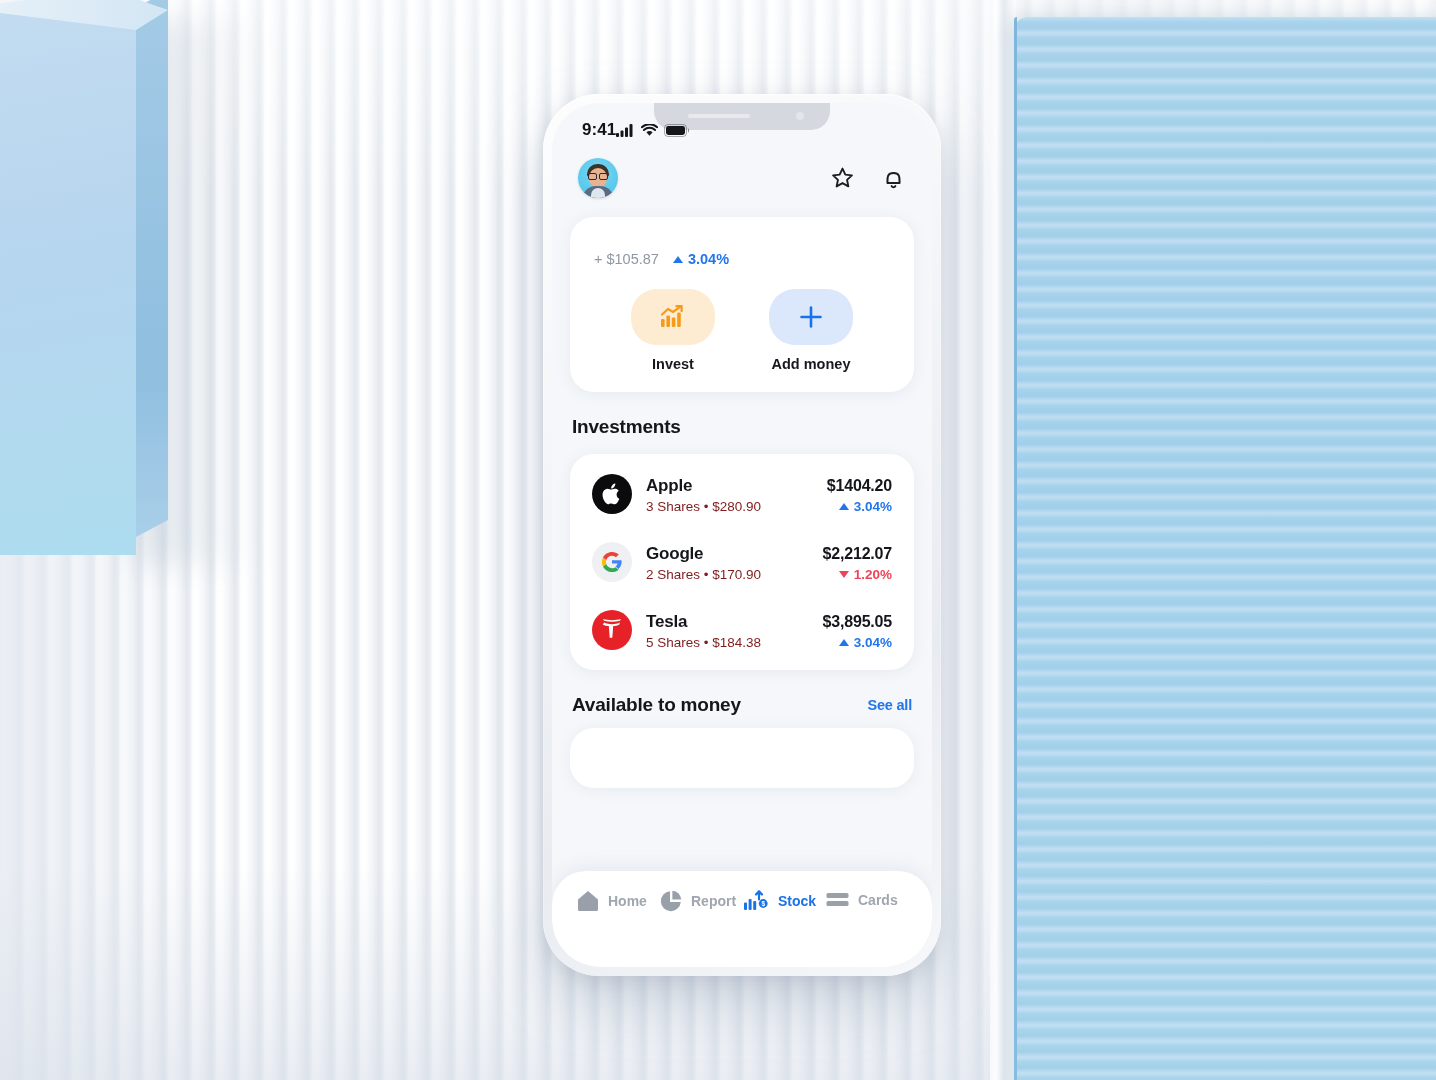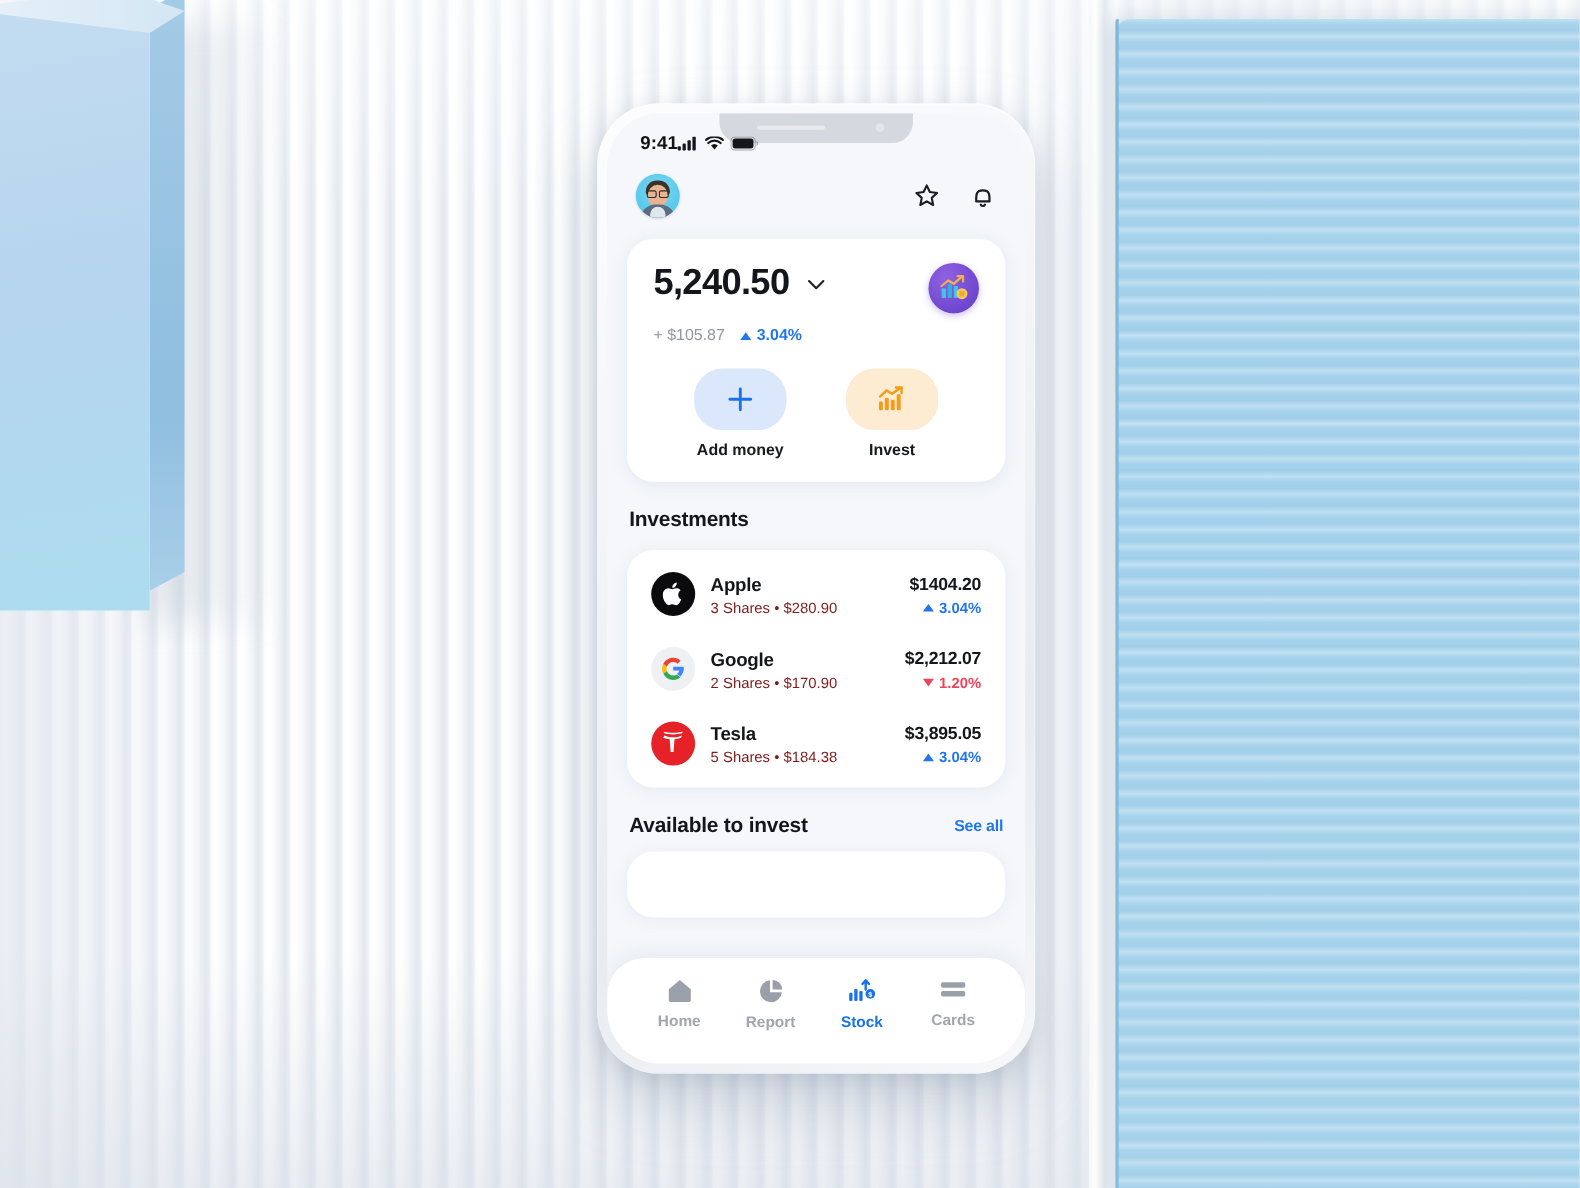--- a/index.html
+++ b/index.html
@@ -224,21 +224,21 @@
      box-shadow:0 2px 14px rgba(150,165,185,.14); }
 
   
   .tabbar{
     position:absolute; left:0; right:0; bottom:0; height:96px;
     background:#fff; border-radius:34px 34px 48px 48px;
     box-shadow:0 -4px 18px rgba(150,165,185,.16);
     display:flex; align-items:flex-start; padding:18px 24px 0 24px;
     z-index:30;
   }
-  .tab{ flex:1; display:flex; flex-direction:column; align-items:center; gap:8px; cursor:pointer; }
+  .tab{ flex:1; display:flex; flex-direction:row; align-items:center; gap:8px; cursor:pointer; }
   .tab-label{ font-size:14px; font-weight:600; color:#a0a6b0; }
   .tab.active .tab-label{ color:#1a72ea; }
 </style>
 </head>
 <body>
 
 <div id="scene">
   <div class="wall"></div>
   <div class="wall-shade"></div>
   <div class="wall-vshade"></div>
@@ -297,72 +297,53 @@
         <path d="M12 2.6 l2.85 6.0 6.55.78 -4.85 4.5 1.3 6.5 -5.85-3.3 -5.85 3.3 1.3-6.5 -4.85-4.5 6.55-.78z" fill="none" stroke="#1b1d23" stroke-width="1.9" stroke-linejoin="round"></path>
       </svg>
       <svg width="25" height="25" viewBox="0 0 24 24">
         <path d="M6.2 16.4 c0-5.2 -.6-9.6 5.8-9.6 s5.8 4.4 5.8 9.6z" fill="none" stroke="#1b1d23" stroke-width="1.9" stroke-linejoin="round"></path>
         <path d="M10.2 19.3 a2 2 0 0 0 3.6 0" fill="none" stroke="#1b1d23" stroke-width="1.9" stroke-linecap="round"></path>
       </svg>
     </div>
   </div>
 
   <div class="card balance-card">
-    <div class="bal-top">
-      <div class="bal-amount-row">
-        <div class="bal-amount">5,240.50</div>
-        <svg class="chev" width="16" height="10" viewBox="0 0 16 10">
-          <path d="M1.5 1.5 L8 8 L14.5 1.5" fill="none" stroke="#20242b" stroke-width="2" stroke-linecap="round" stroke-linejoin="round"></path>
-        </svg>
-      </div>
-      <div class="badge">
-        <svg width="28" height="26" viewBox="0 0 28 26">
-          <rect x="3" y="13" width="4" height="9" rx="1" fill="#3fc4e8"></rect>
-          <rect x="8.5" y="9" width="4" height="13" rx="1" fill="#2fb0dd"></rect>
-          <rect x="14" y="11" width="4" height="11" rx="1" fill="#3fc4e8"></rect>
-          <path d="M3 11 L9 6 L14 9 L22 2" fill="none" stroke="#f3b14a" stroke-width="2" stroke-linecap="round" stroke-linejoin="round"></path>
-          <path d="M17.5 2 H22.5 V7" fill="none" stroke="#f3b14a" stroke-width="2" stroke-linecap="round" stroke-linejoin="round"></path>
-          <circle cx="21.5" cy="18" r="5" fill="#f7c758"></circle>
-          <circle cx="21.5" cy="18" r="2.6" fill="#e9ad35"></circle>
-        </svg>
-      </div>
-    </div>
     <div class="bal-sub">
       <div class="bal-delta">+ $105.87</div>
       <div class="bal-pct up">
         <span class="tri tri-up"></span>
         <span>3.04%</span>
       </div>
     </div>
 
     <div class="actions">
-
-      <div class="action">
-        <div class="action-pill pill-blue">
-          <svg width="26" height="26" viewBox="0 0 26 26">
-            <path d="M13 3.5 V22.5 M3.5 13 H22.5" stroke="#1a72ea" stroke-width="2.6" stroke-linecap="round"></path>
-          </svg>
-        </div>
-        <div class="action-label">Add money</div>
-      </div>
 
       <div class="action">
         <div class="action-pill pill-orange">
           <svg width="28" height="26" viewBox="0 0 28 26">
             <rect x="2" y="15" width="3.6" height="8" rx="1.2" fill="#f59b18"></rect>
             <rect x="7.4" y="11.5" width="3.6" height="11.5" rx="1.2" fill="#f59b18"></rect>
             <rect x="12.8" y="13.5" width="3.6" height="9.5" rx="1.2" fill="#f59b18"></rect>
             <rect x="18.2" y="8.5" width="3.6" height="14.5" rx="1.2" fill="#f59b18"></rect>
             <path d="M3 10.5 L9 5 L14 8 L22 2.2" fill="none" stroke="#f59b18" stroke-width="2.2" stroke-linecap="round" stroke-linejoin="round"></path>
             <path d="M17.4 2.2 H22.6 V7.2" fill="none" stroke="#f59b18" stroke-width="2.2" stroke-linecap="round" stroke-linejoin="round"></path>
           </svg>
         </div>
         <div class="action-label">Invest</div>
       </div>
 
+      <div class="action">
+        <div class="action-pill pill-blue">
+          <svg width="26" height="26" viewBox="0 0 26 26">
+            <path d="M13 3.5 V22.5 M3.5 13 H22.5" stroke="#1a72ea" stroke-width="2.6" stroke-linecap="round"></path>
+          </svg>
+        </div>
+        <div class="action-label">Add money</div>
+      </div>
+
 
     </div>
   </div>
 
   <div class="section-title">
     <span>Investments</span>
   </div>
 
   <div class="card inv-card">
 
@@ -424,21 +405,21 @@
         <div class="inv-pct up">
           <span class="tri tri-up"></span>
           <span>3.04%</span>
         </div>
       </div>
     </div>
 
   </div>
 
   <div class="section-title">
-    <span>Available to invest</span>
+    <span>Available to money</span>
     <span class="see-all">See all</span>
   </div>
   <div class="stub-card"></div>
 
   <div class="tabbar">
 
     <div class="tab">
       <svg width="24" height="23" viewBox="0 0 24 23">
         <path d="M12 2 L22 10.4 v10 a1.6 1.6 0 0 1-1.6 1.6 H3.6 A1.6 1.6 0 0 1 2 20.4 V10.4z" fill="#9aa0aa"></path>
       </svg>

